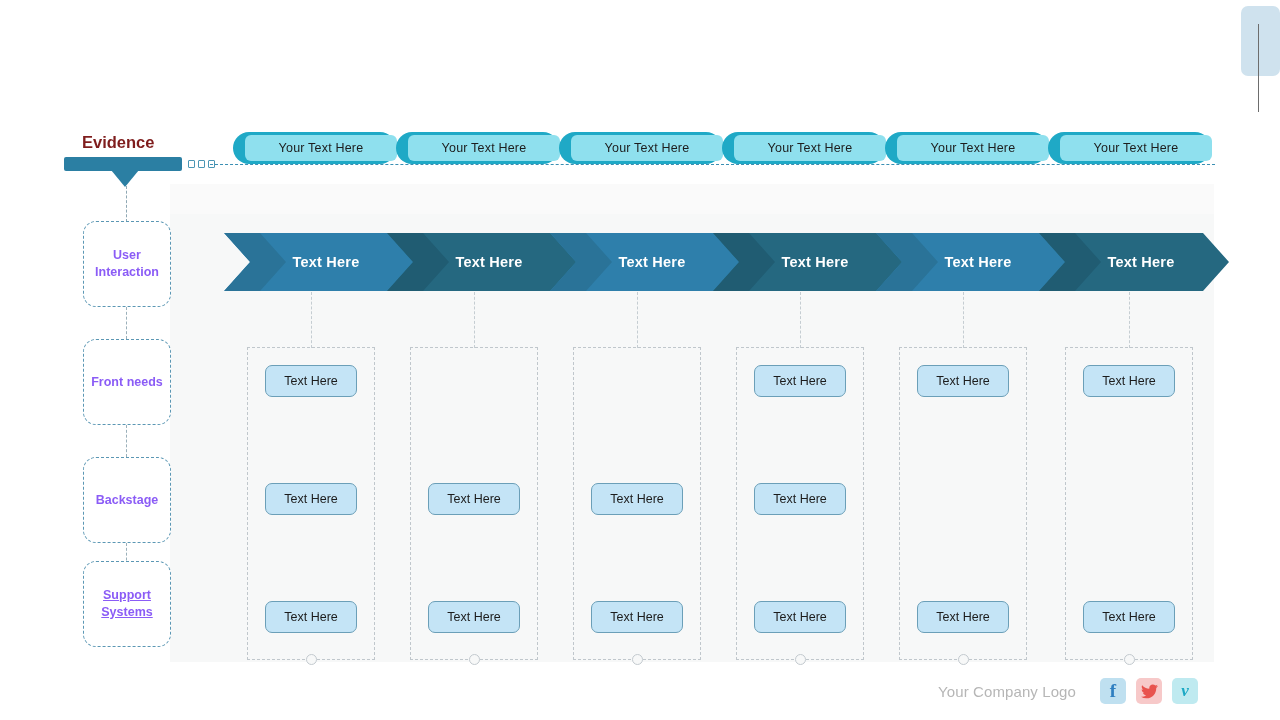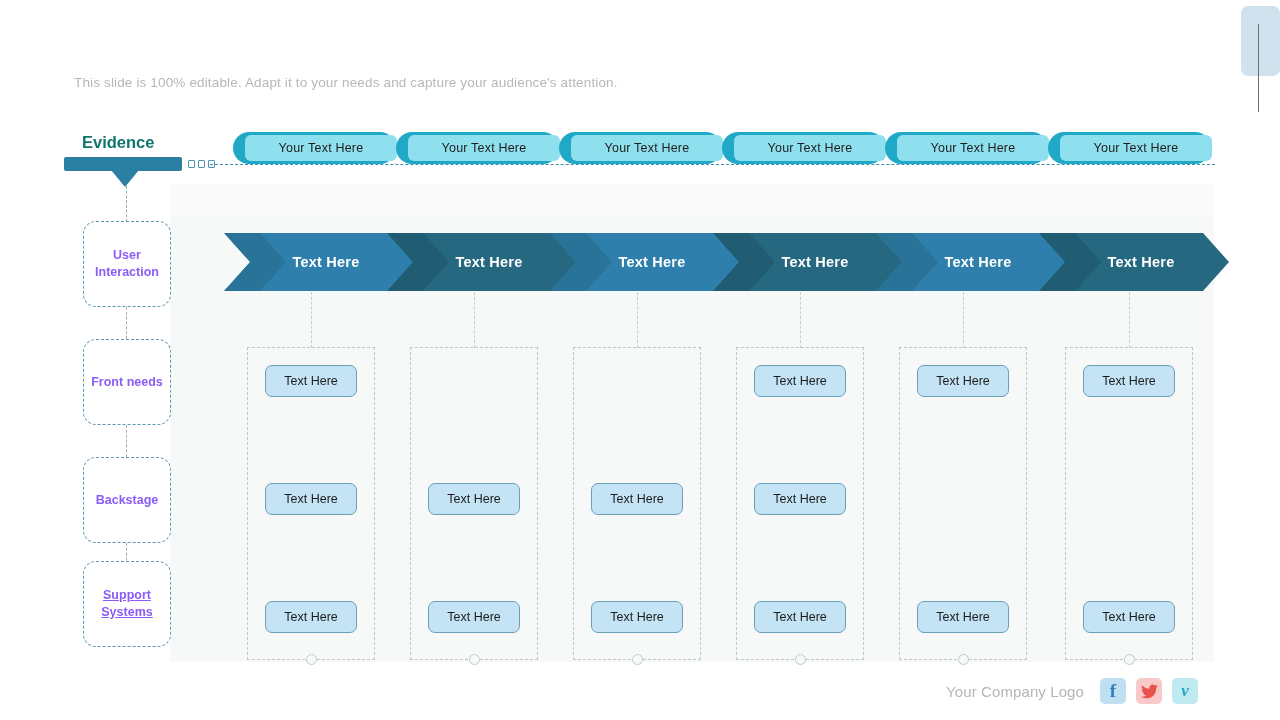--- a/index.html
+++ b/index.html
@@ -29,21 +29,21 @@
     background: #cfe2ee; border-radius: 7px;
   }
   .scroll-line {
     position: absolute; left: 1258px; top: 24px; width: 1px; height: 88px;
     background: #6d6d6d;
   }
 
   
   .evidence-label {
     position: absolute; left: 82px; top: 133px;
-    font-size: 16.5px; font-weight: bold; color: #0f766e;
+    font-size: 16.5px; font-weight: bold; color: #7f1d1d;
   }
   .evidence-bar {
     position: absolute; left: 64px; top: 157px; width: 118px; height: 14px;
     background: #2b7fa3; border-radius: 2px;
   }
   .evidence-dots {
     position: absolute; left: 188px; top: 160px;
     display: flex; gap: 3px; align-items: center;
   }
   .evidence-dots i {
@@ -145,42 +145,41 @@
   
   .cell {
     position: absolute; width: 92px; height: 32px;
     background: #c4e4f6; border: 1px solid #6b9fb8; border-radius: 7px;
     display: flex; align-items: center; justify-content: center;
     font-size: 12.5px; color: #1c1c1c;
   }
 
   
   .footer-logo {
-    position: absolute; right: 196px; top: 691px;
+    position: absolute; right: 204px; top: 691px;
     font-size: 15px; color: #b6b6b6; letter-spacing: 0.1px;
     transform: translateY(-50%);
   }
   .social {
     position: absolute; top: 691px; width: 26px; height: 26px;
     border-radius: 5px; transform: translateY(-50%);
     display: flex; align-items: center; justify-content: center;
     font-weight: bold;
   }
   .social.fb { right: 154px; background: #bfe0f0; color: #2f7fc0; font-size: 19px;
                font-family: "Liberation Serif", serif; }
   .social.tw { right: 118px; background: #f7c9c9; }
   .social.vm { right: 82px; background: #bfeaf0; color: #1ba8c4; font-size: 17px;
                font-style: italic; font-family: "Liberation Serif", serif; }
 </style>
 </head>
 <body>
 
 <div class="slide">
 
-  <div class="subtitle">This slide is 100% editable. Adapt it to your needs and capture your audience's attention.</div>
 
   <div class="scroll-thumb"></div>
   <div class="scroll-line"></div>
 
   <div class="evidence-label">Evidence</div>
   <div class="evidence-bar"></div>
   <div class="evidence-dots">
     <i></i>
     <i></i>
     <i></i>

